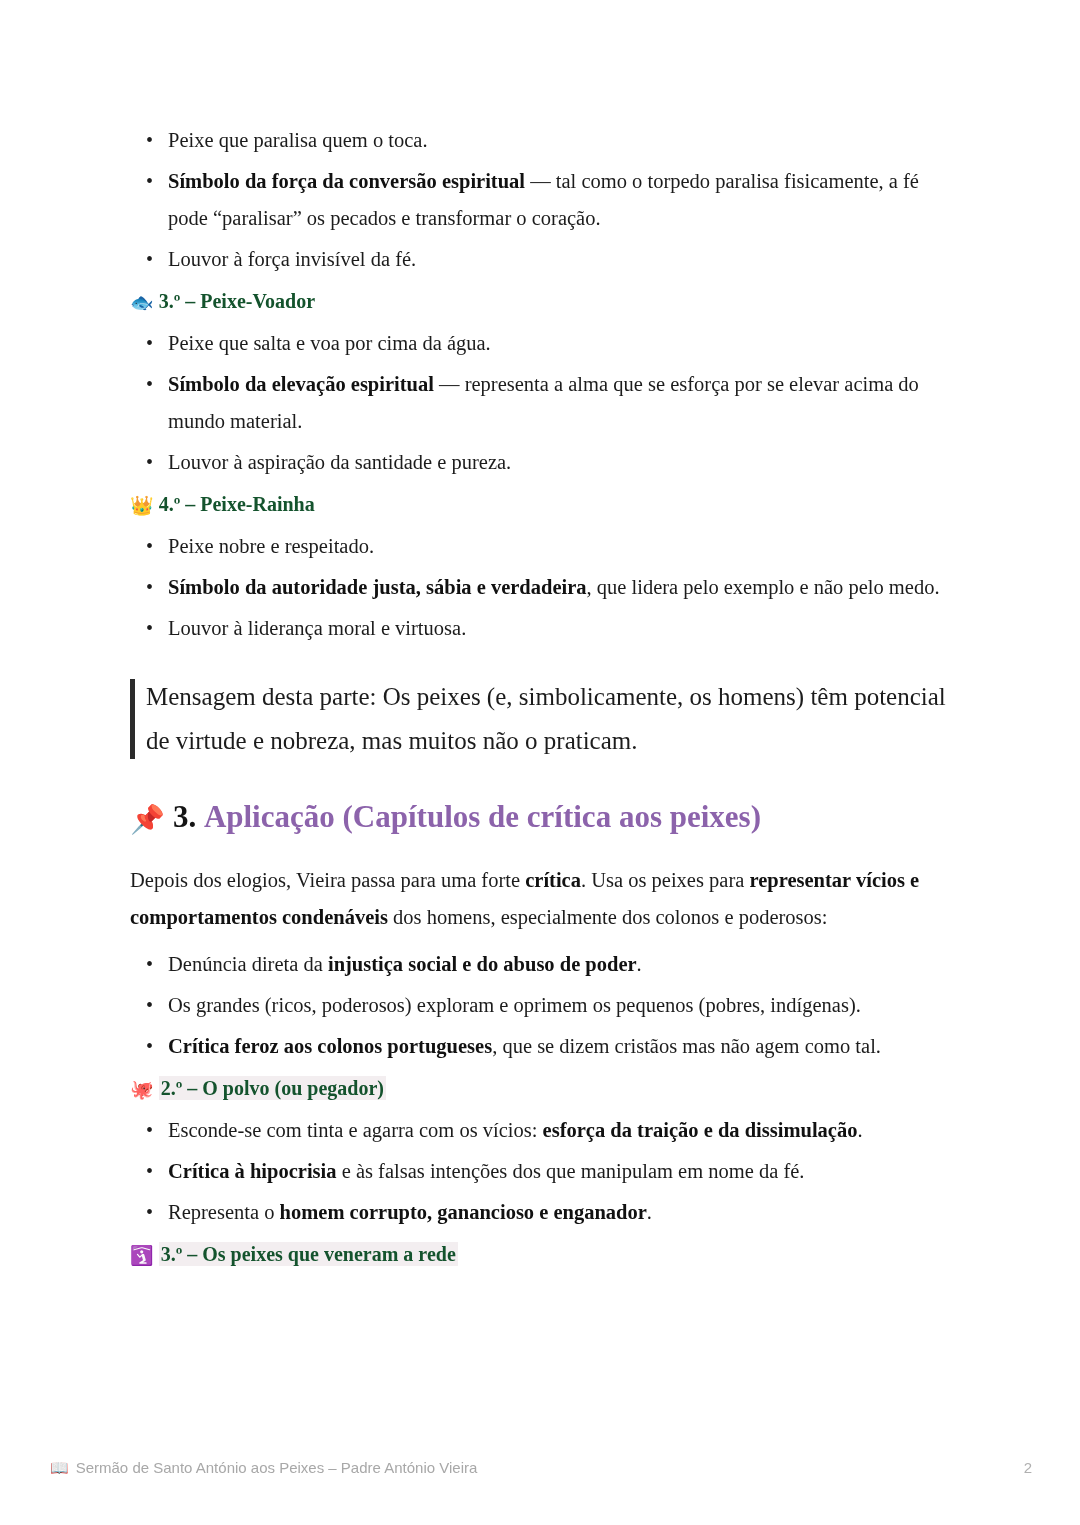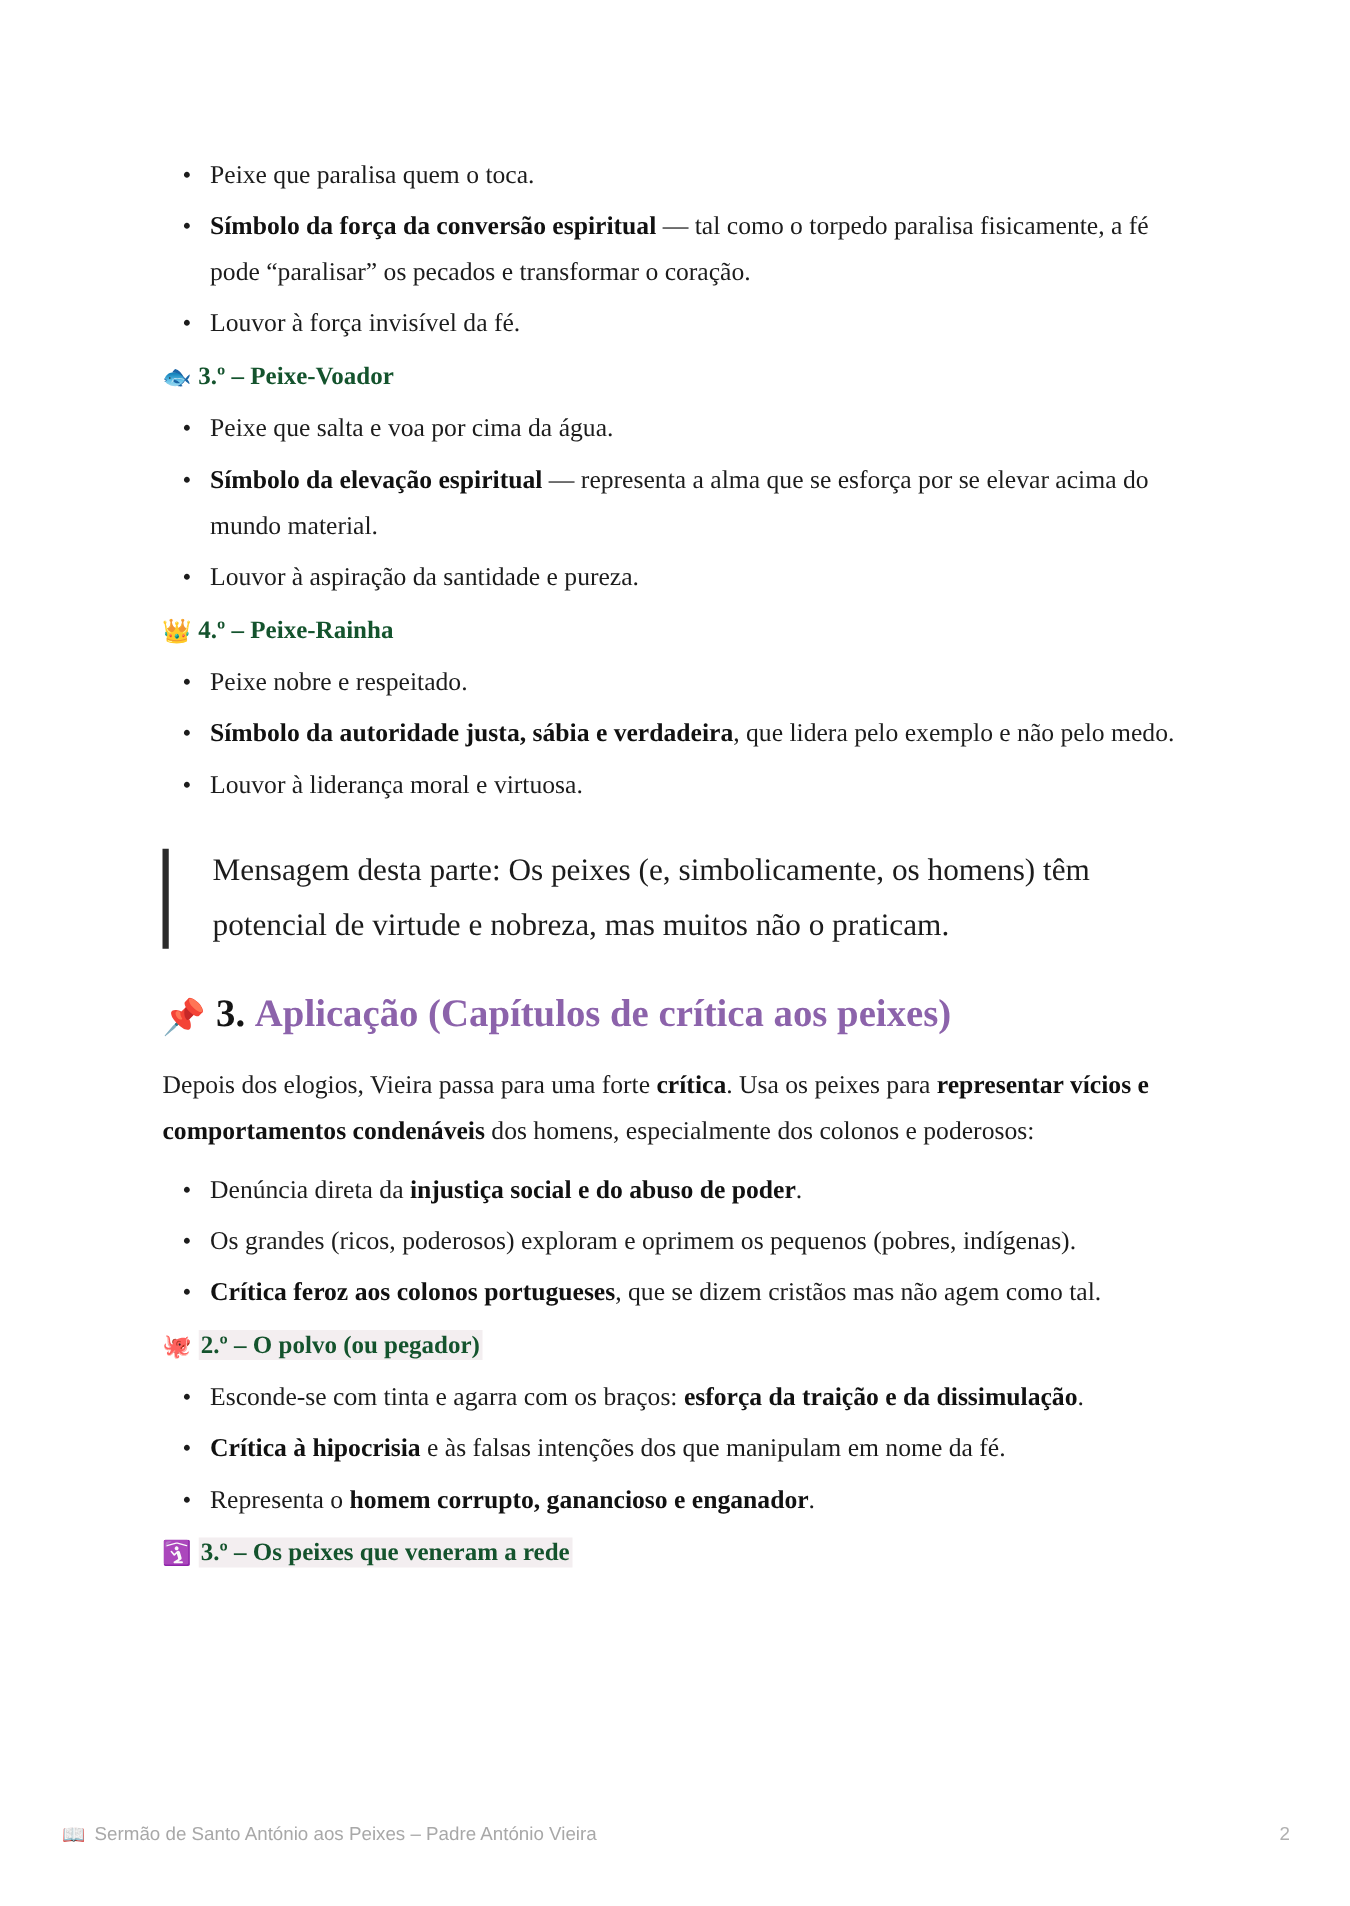--- a/index.html
+++ b/index.html
@@ -78,41 +78,41 @@
 
   .sub-heading.hl .htext {
     background: #f3eef0;
     padding: 1px 2px;
   }
 
   
   .quote {
     position: relative;
     margin: 28px 0 26px 0;
-    padding-left: 40px;
+    padding-left: 16px;
     font-size: 25px;
     line-height: 44px;
     color: #1c1c1c;
   }
 
   .quote::before {
     content: "";
     position: absolute;
     left: 0;
     top: 4px;
     bottom: 4px;
     width: 5px;
     background: #2b2b2b;
   }
 
   
   .section-heading {
     margin: 20px 0 14px 0;
     font-size: 31px;
-    line-height: 44px;
+    line-height: 56px;
     font-weight: bold;
     white-space: nowrap;
   }
 
   .section-heading .pin {
     font-family: "DejaVu Sans", sans-serif;
     font-size: 28px;
     font-weight: normal;
     margin-right: 8px;
     vertical-align: -2px;
@@ -242,21 +242,21 @@
         <b>Crítica feroz aos colonos portugueses</b><span>, que se dizem cristãos mas não agem como tal.</span>
       </li>
     </ul>
 
     <div class="sub-heading hl">
       <span class="emj">🐙</span><span class="htext">2.º – O polvo (ou pegador)</span>
     </div>
 
     <ul class="bullets">
       <li>
-        <span>Esconde-se com tinta e agarra com os braços: </span><b>esforça da traição e da dissimulação</b><span>.</span>
+        <span>Esconde-se com tinta e agarra com os vícios: </span><b>esforça da traição e da dissimulação</b><span>.</span>
       </li>
       <li>
         <b>Crítica à hipocrisia</b><span> e às falsas intenções dos que manipulam em nome da fé.</span>
       </li>
       <li>
         <span>Representa o </span><b>homem corrupto, ganancioso e enganador</b><span>.</span>
       </li>
     </ul>
 
     <div class="sub-heading hl">

